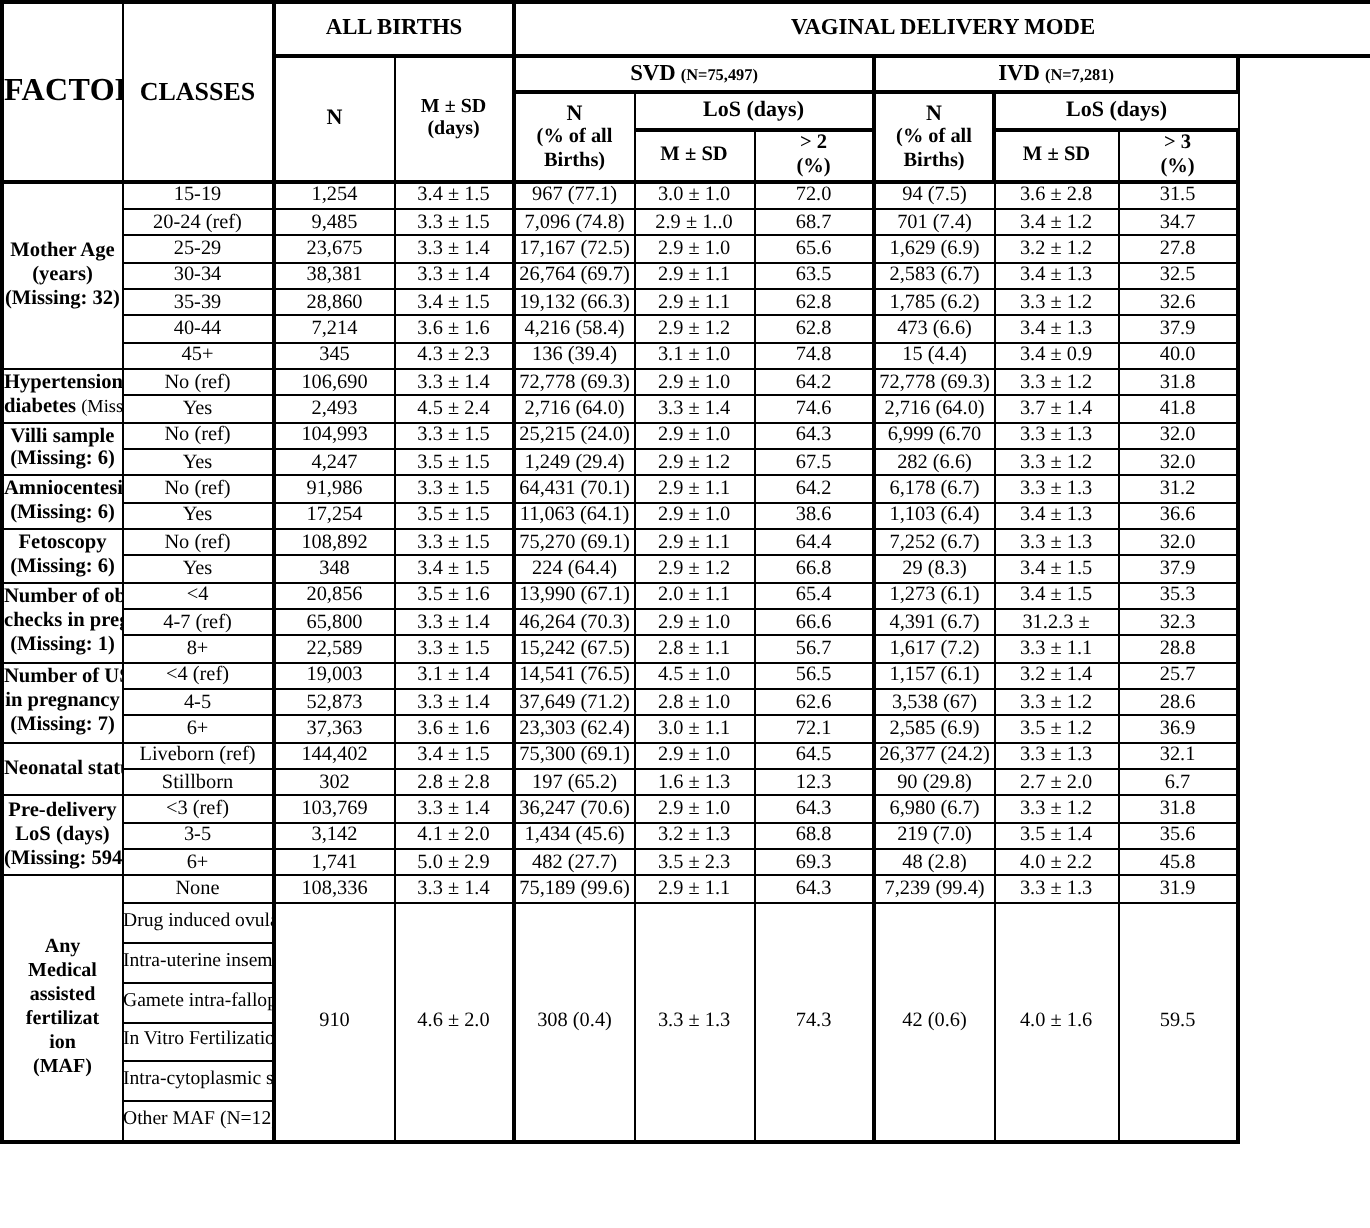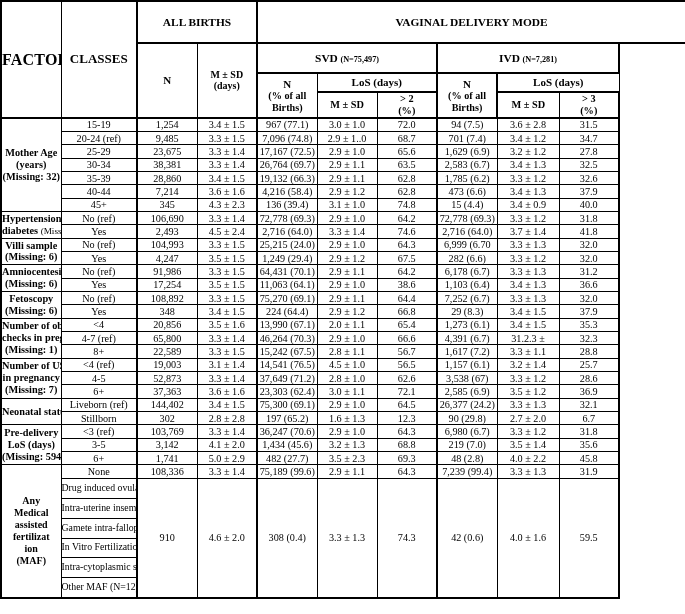--- a/index.html
+++ b/index.html
@@ -76,30 +76,30 @@
         <col style="width:60px">
         <col style="width:60px">
       <col style="width:62px">
         <col style="width:60px">
         <col style="width:67px">
     </colgroup>
     <thead>
       <tr>
         <td class="hdr-big bt-h bl-h" rowspan="4">FACTORS</td>
         <td class="hdr-sm bt-h" rowspan="4">CLASSES</td>
-        <td class="hdr-mid bt-h bl-h br-h bb-h" colspan="2" style="height:42px">ALL BIRTHS</td>
+        <td class="hdr-mid bt-h bl-h br-h bb-h" colspan="2" style="height:27px">ALL BIRTHS</td>
         <td class="hdr-mid bt-h br-h bb-h" colspan="7">VAGINAL DELIVERY MODE</td>
       </tr>
       <tr>
         <td class="hdr bl-h" rowspan="3" style="font-size:11px">N</td>
         <td class="hdr br-h" rowspan="3" style="font-size:10px">
           <div>M ± SD</div>
           <div>(days)</div>
         </td>
-        <td class="bb-h br-h" colspan="3" style="height:30px">
+        <td class="bb-h br-h" colspan="3" style="height:18px">
           <span class="hdr-mid">SVD</span>
           <span class="hdr-n">(N=75,497)</span>
         </td>
         <td class="bb-h br-h" colspan="3">
           <span class="hdr-mid">IVD</span>
           <span class="hdr-n">(N=7,281)</span>
         </td>
       </tr>
       <tr>
         <td class="hdr-cell" rowspan="2" style="font-size:10.2px">

